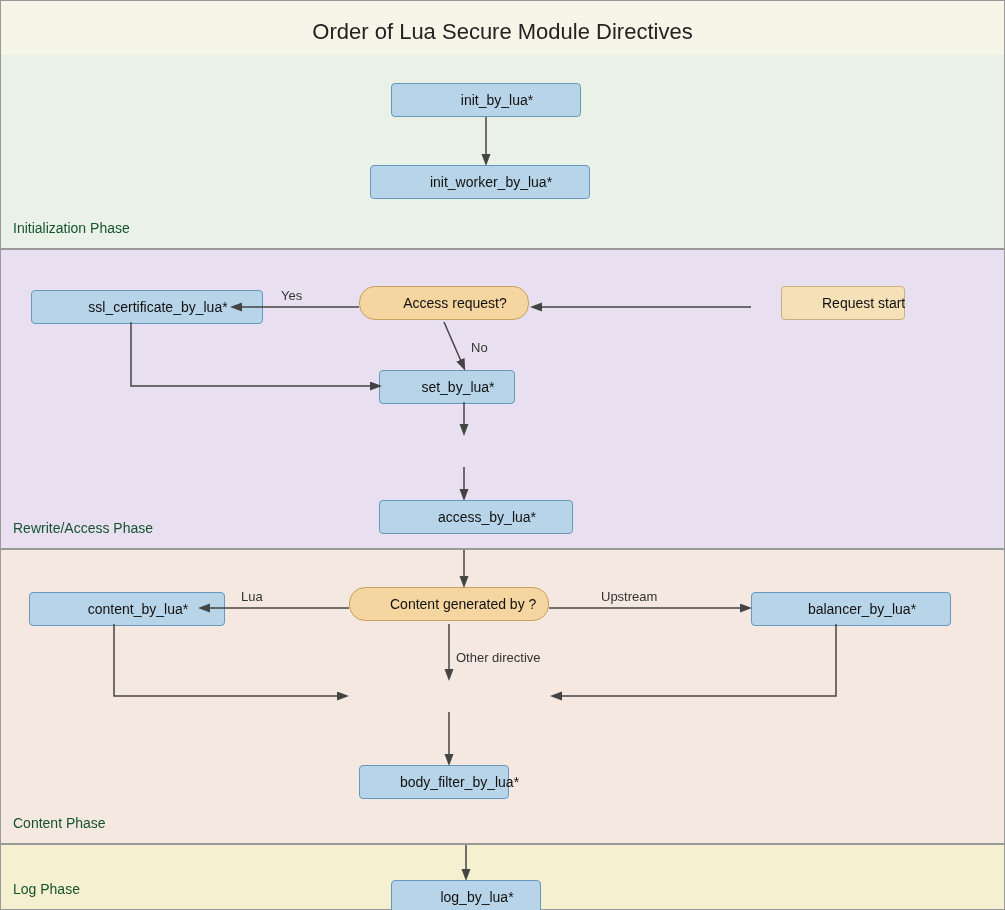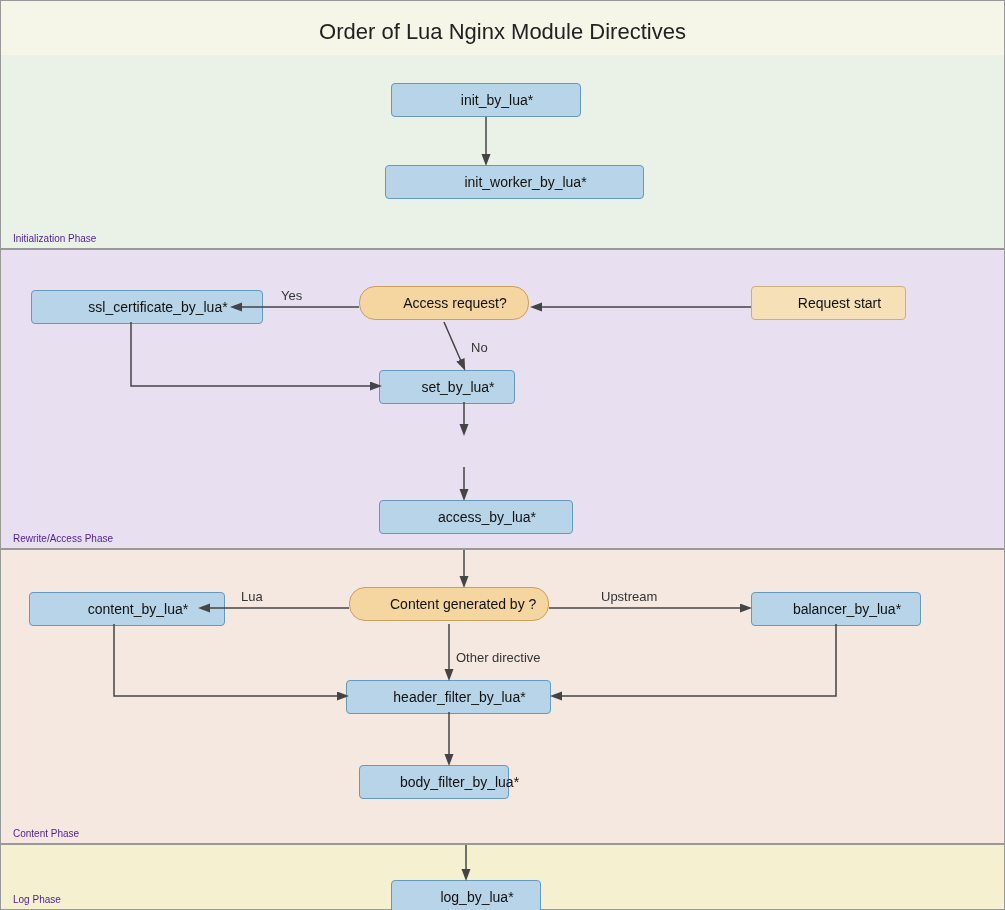--- a/index.html
+++ b/index.html
@@ -50,23 +50,23 @@
     }
     .phase-log {
       background: #f5f0d0;
       flex: 1;
       position: relative;
     }
 
     .phase-label {
       position: absolute;
       left: 12px;
-      bottom: 4px;
-      font-size: 10px;
-      color: #4c1d95;
+      bottom: 12px;
+      font-size: 14px;
+      color: #14532d;
     }
 
     
     .node-blue {
       background: #b8d4e8;
       border: 1.5px solid #6699bb;
       border-radius: 4px;
       padding: 8px 18px;
       font-size: 14px;
       color: #111;
@@ -110,47 +110,47 @@
       padding-left: 40px;
     }
 
     
   </style>
 </head>
 <body>
 
 <div class="diagram-container">
 
-  <div class="title-area">Order of Lua Nginx Module Directives</div>
+  <div class="title-area">Order of Lua Secure Module Directives</div>
 
   <div class="phase-init">
     <span class="phase-label">Initialization Phase</span>
 
     <div class="node-pos node-blue" style="left: 390px; top: 28px; width: 190px;">init_by_lua*</div>
 
-    <div class="node-pos node-blue" style="left: 384px; top: 110px; width: 259px;">init_worker_by_lua*</div>
+    <div class="node-pos node-blue" style="left: 369px; top: 110px; width: 220px;">init_worker_by_lua*</div>
     <svg class="phase-svg">
       <defs>
         <marker id="arrow1" markerWidth="8" markerHeight="8" refX="6" refY="3" orient="auto">
           <path d="M0,0 L0,6 L8,3 z" fill="#444"></path>
         </marker>
       </defs>
 
       <line x1="485" y1="62" x2="485" y2="108" stroke="#444" stroke-width="1.5" marker-end="url(#arrow1)"></line>
     </svg>
   </div>
 
   <div class="phase-rewrite">
     <span class="phase-label">Rewrite/Access Phase</span>
 
     <div class="node-pos node-blue" style="left: 30px; top: 40px; width: 232px;">ssl_certificate_by_lua*</div>
 
     <div class="node-pos node-orange" style="left: 358px; top: 36px; width: 170px;">Access request?</div>
 
-    <div class="node-pos node-peach" style="left: 750px; top: 36px; width: 155px;">Request start</div>
+    <div class="node-pos node-peach" style="left: 780px; top: 36px; width: 124px;">Request start</div>
 
     <div class="node-pos node-blue" style="left: 378px; top: 120px; width: 136px;">set_by_lua*</div>
 
 
     <div class="node-pos node-blue" style="left: 378px; top: 250px; width: 194px;">access_by_lua*</div>
 
     <svg class="phase-svg">
       <defs>
         <marker id="arrow2" markerWidth="8" markerHeight="8" refX="6" refY="3" orient="auto">
           <path d="M0,0 L0,6 L8,3 z" fill="#444"></path>
@@ -178,23 +178,22 @@
     </svg>
   </div>
 
   <div class="phase-content">
     <span class="phase-label">Content Phase</span>
 
     <div class="node-pos node-blue" style="left: 28px; top: 42px; width: 196px;">content_by_lua*</div>
 
     <div class="node-pos node-orange" style="left: 348px; top: 37px; width: 200px;">Content generated by ?</div>
 
-    <div class="node-pos node-blue" style="left: 750px; top: 42px; width: 170px;">balancer_by_lua*</div>
-
-    <div class="node-pos node-blue" style="left: 345px; top: 130px; width: 205px;">header_filter_by_lua*</div>
+    <div class="node-pos node-blue" style="left: 750px; top: 42px; width: 200px;">balancer_by_lua*</div>
+
 
     <div class="node-pos node-blue" style="left: 358px; top: 215px; width: 150px;">body_filter_by_lua*</div>
 
     <svg class="phase-svg">
       <defs>
         <marker id="arrow3" markerWidth="8" markerHeight="8" refX="6" refY="3" orient="auto">
           <path d="M0,0 L0,6 L8,3 z" fill="#444"></path>
         </marker>
       </defs>
       

